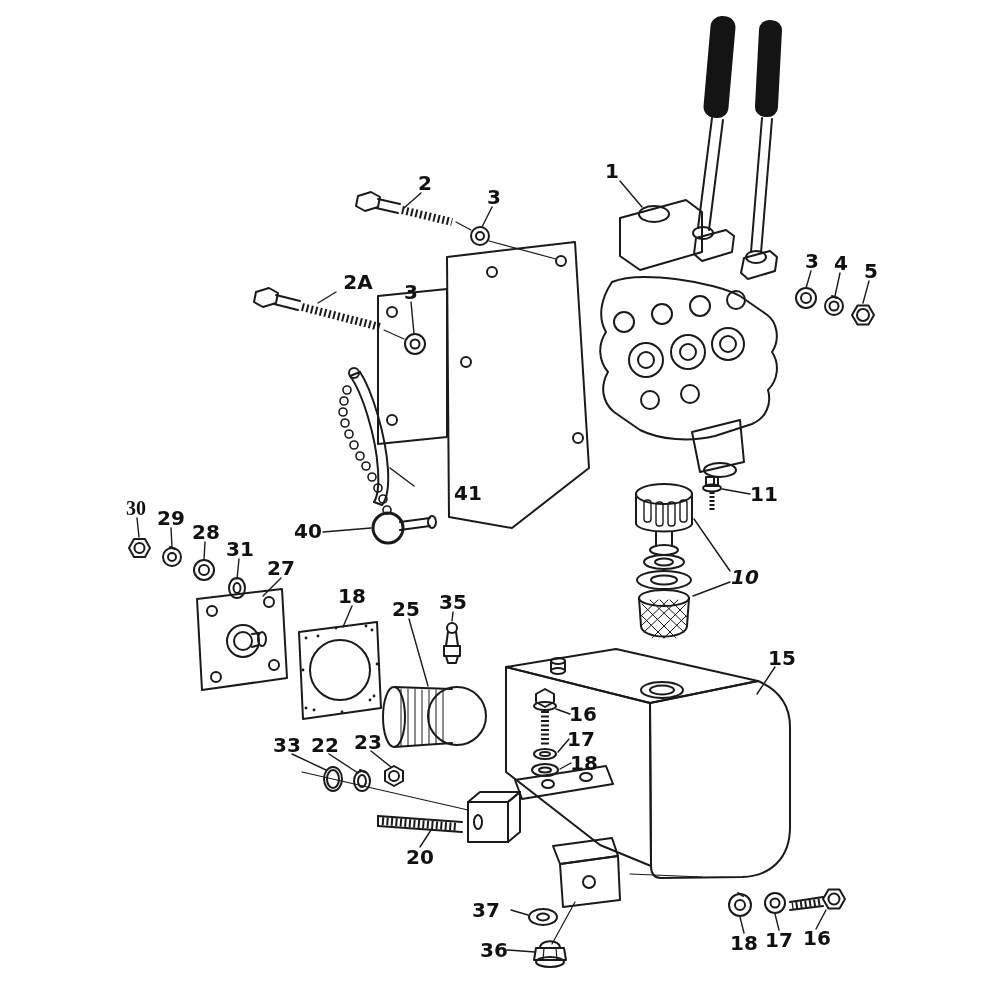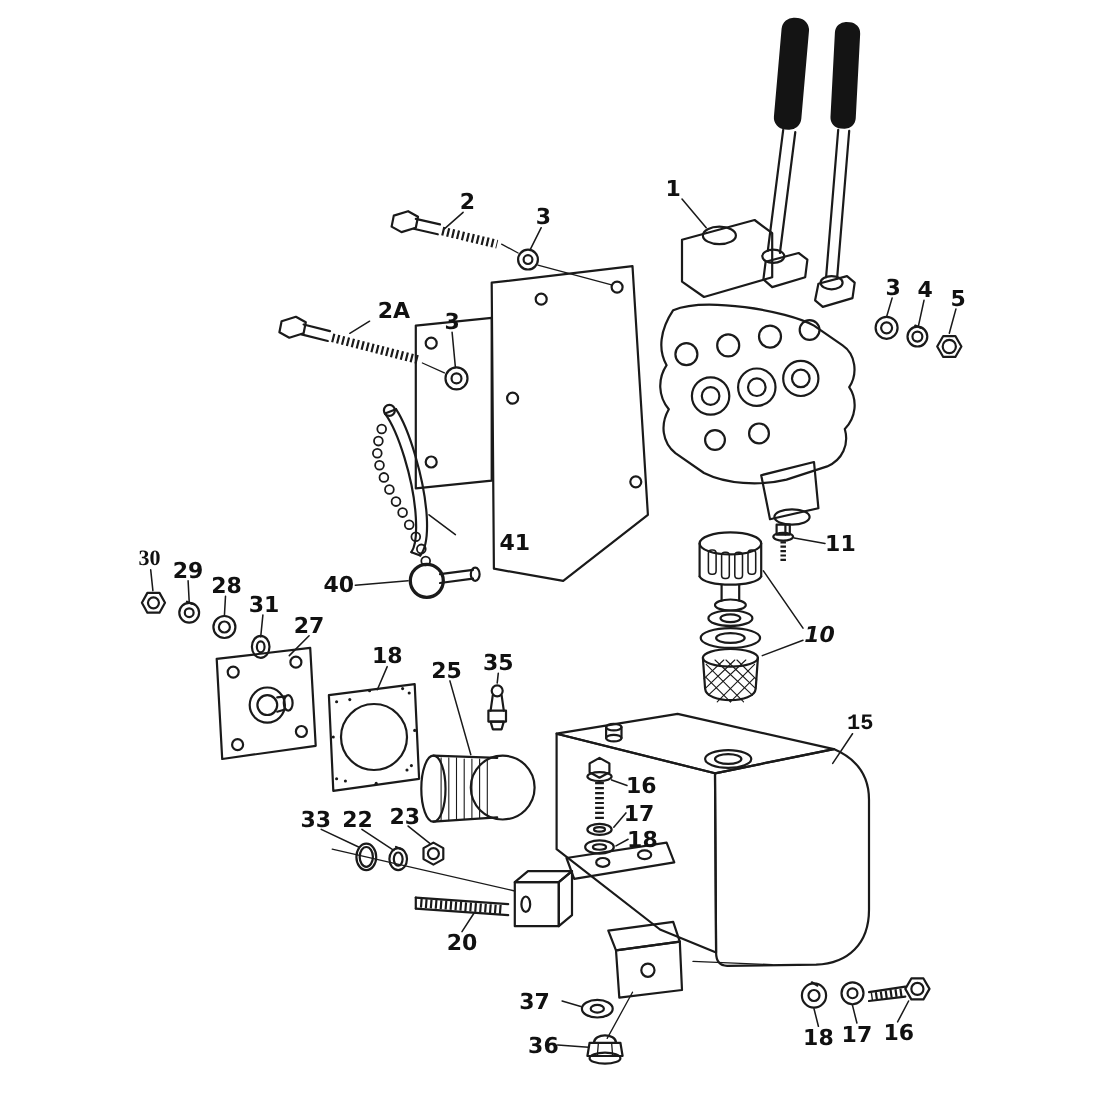--- a/index.html
+++ b/index.html
@@ -402,21 +402,21 @@
       <div class="callout" style="left: 171px; top: 518px;">29</div>
       <div class="callout" style="left: 206px; top: 532px;">28</div>
       <div class="callout" style="left: 240px; top: 549px;">31</div>
       <div class="callout" style="left: 308px; top: 531px;">40</div>
       <div class="callout" style="left: 281px; top: 568px;">27</div>
       <div class="callout" style="left: 352px; top: 596px;">18</div>
       <div class="callout" style="left: 406px; top: 609px;">25</div>
       <div class="callout" style="left: 453px; top: 602px;">35</div>
       <div class="callout" style="left: 764px; top: 494px;">11</div>
       <div class="callout" style="left: 745px; top: 577px; font-style: italic;">10</div>
-      <div class="callout" style="left: 782px; top: 658px; font-family: Liberation Mono, monospace;">15</div>
+      <div class="callout" style="left: 782px; top: 658px;">15</div>
       <div class="callout" style="left: 583px; top: 714px;">16</div>
       <div class="callout" style="left: 581px; top: 739px;">17</div>
       <div class="callout" style="left: 584px; top: 763px;">18</div>
       <div class="callout" style="left: 287px; top: 745px;">33</div>
       <div class="callout" style="left: 325px; top: 745px;">22</div>
       <div class="callout" style="left: 368px; top: 742px;">23</div>
       <div class="callout" style="left: 420px; top: 857px;">20</div>
       <div class="callout" style="left: 486px; top: 910px;">37</div>
       <div class="callout" style="left: 494px; top: 950px;">36</div>
       <div class="callout" style="left: 744px; top: 943px;">18</div>

